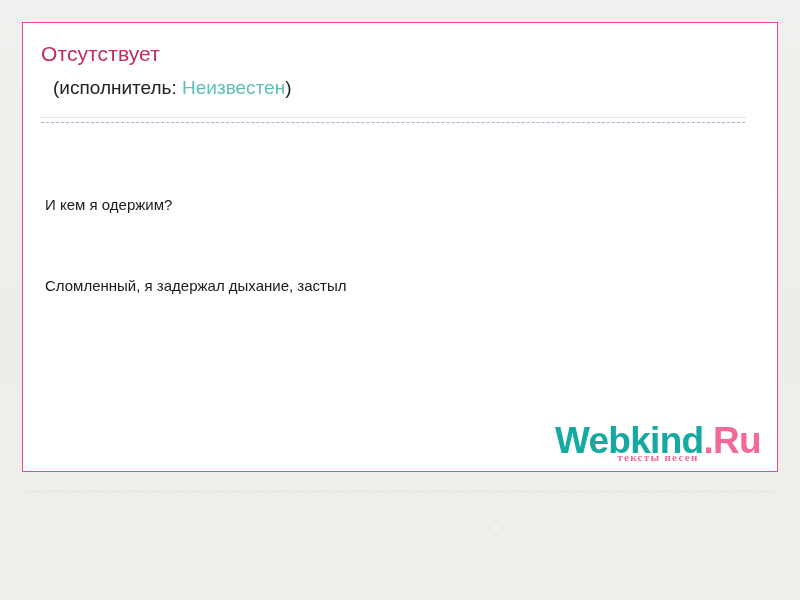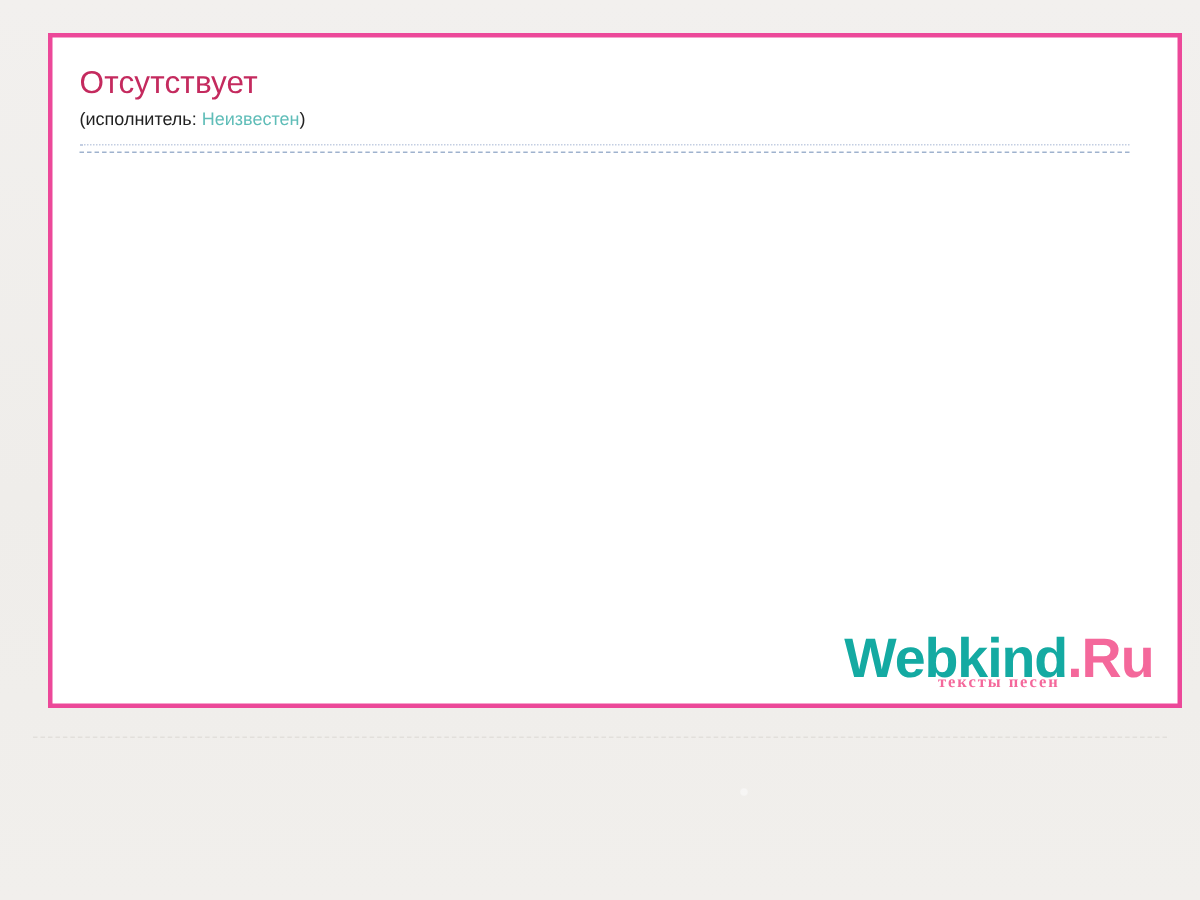--- a/index.html
+++ b/index.html
@@ -23,26 +23,26 @@
     width: 800px; height: 600px;
     background:
       radial-gradient(circle at 18% 72%, rgba(255,255,255,.55) 0 2px, rgba(0,0,0,0) 3px),
       radial-gradient(circle at 62% 88%, rgba(255,255,255,.45) 0 2px, rgba(0,0,0,0) 3px),
       radial-gradient(circle at 86% 40%, rgba(0,0,0,.012) 0 3px, rgba(0,0,0,0) 4px),
       linear-gradient(180deg, #f2f0ee 0%, #efedea 55%, #f1efec 100%);
   }
 
   .card {
     position: absolute;
-    left: 32px;
+    left: 22px;
     top: 22px;
     width: 756px;
     height: 450px;
     background: #ffffff;
-    border: 3px solid #ec4899;
+    border: 1px solid #ec4899;
     box-sizing: border-box;
   }
 
   .card-inner {
     position: relative;
     width: 100%;
     height: 100%;
     padding: 18px 16px 0 18px;
     box-sizing: border-box;
   }
@@ -50,24 +50,24 @@
   .song-title {
     font-size: 21px;
     font-weight: 400;
     color: #c42a5e;
     line-height: 26px;
     margin: 0 0 1px 0;
     letter-spacing: .1px;
   }
 
   .artist-line {
-    font-size: 12px;
+    font-size: 19px;
     color: #222222;
     line-height: 18px;
-    margin: 0;
+    margin: 12px;
     padding-bottom: 8px;
   }
 
   .artist-link {
     color: #5fbdb8;
     text-decoration: none;
   }
 
   .divider {
     position: relative;
@@ -138,20 +138,22 @@
 
     <h1 class="song-title">Отсутствует</h1>
 
     <p class="artist-line">
       <span>(исполнитель:</span><span>&nbsp;</span><a href="#" class="artist-link">Неизвестен</a><span>)</span>
     </p>
 
     <div class="divider"></div>
 
     <div class="lyrics">
+      <span class="lyric-line">И кем я одержим?</span>
+      <span class="lyric-line">Сломленный, я задержал дыхание, застыл</span>
       
       
       
       
       
       
       
     </div>
 
     <div class="logo">

